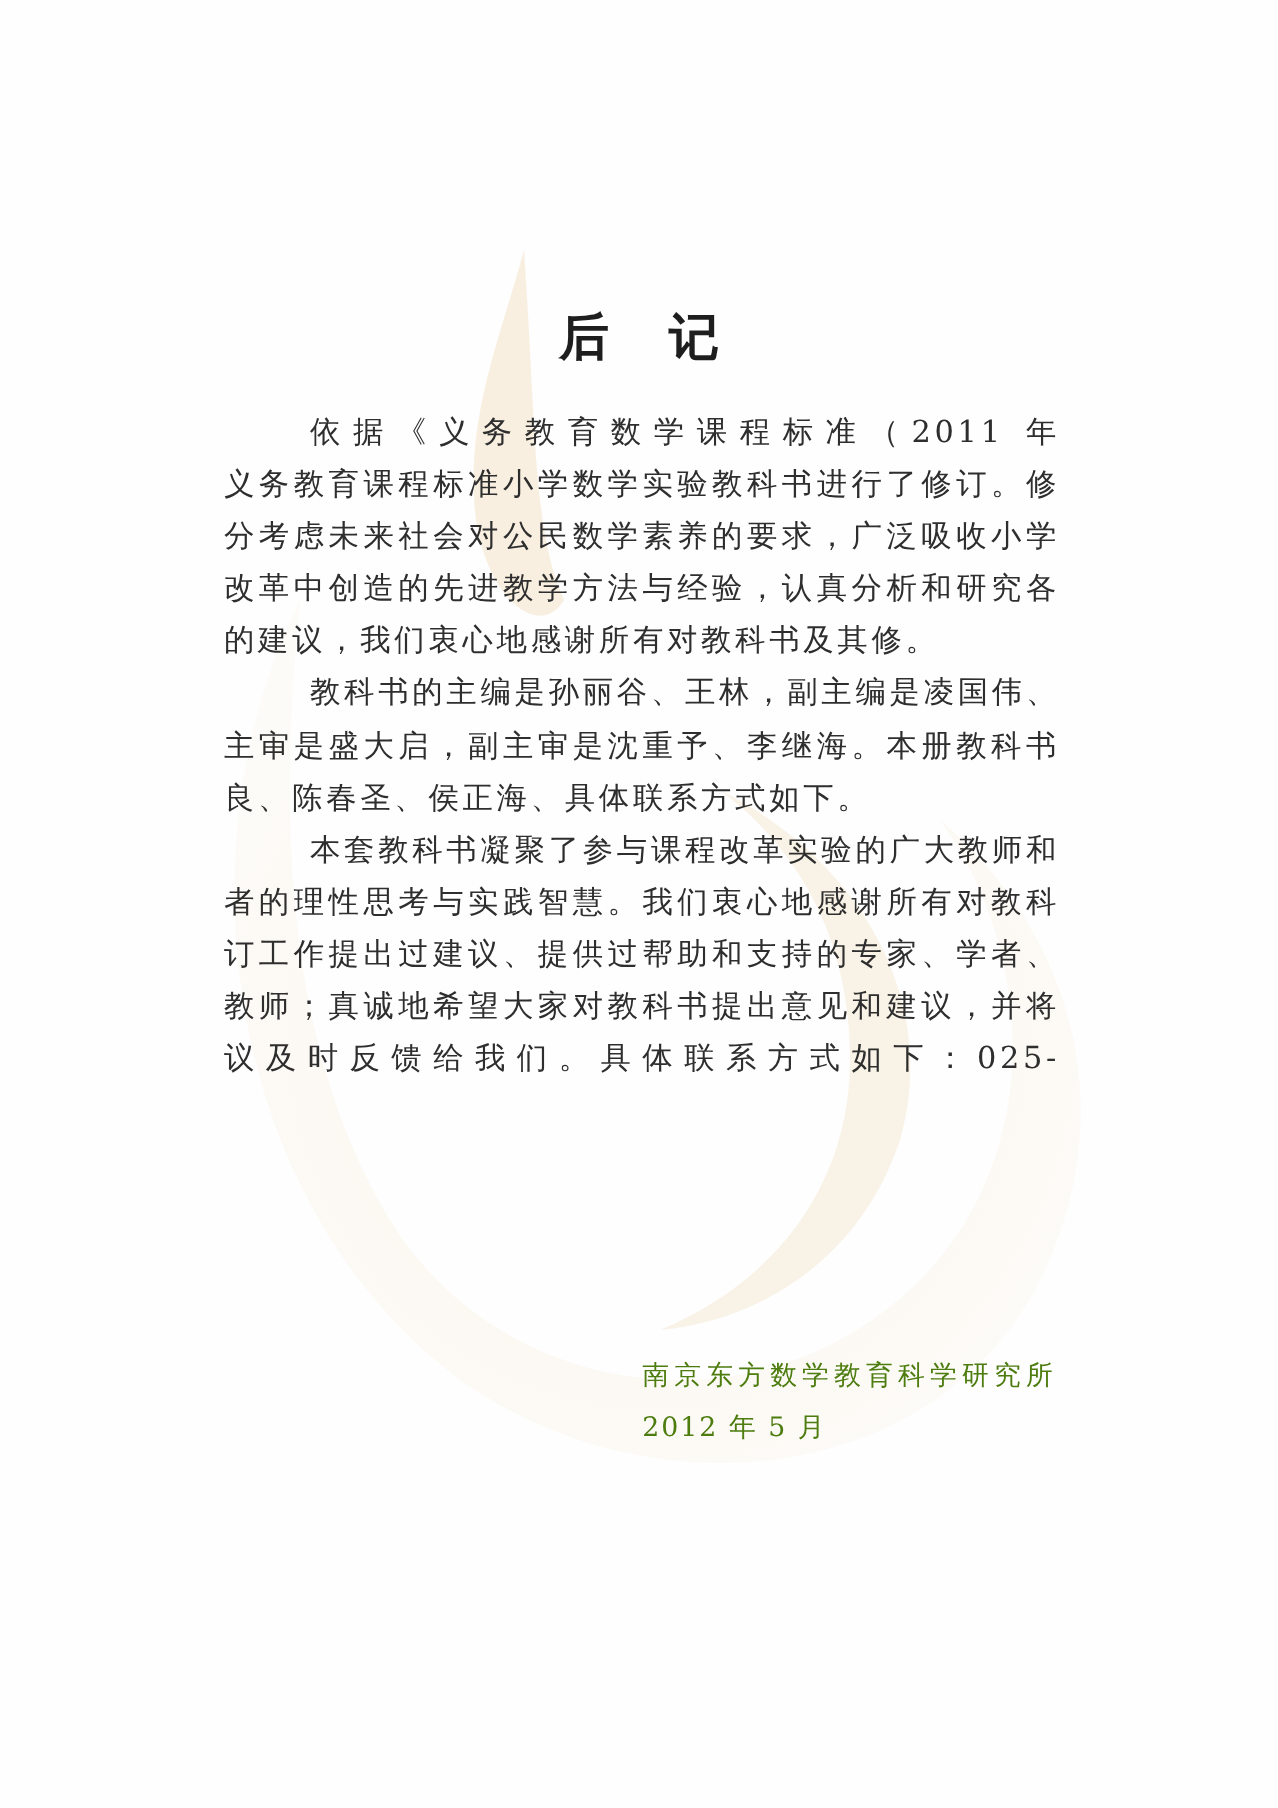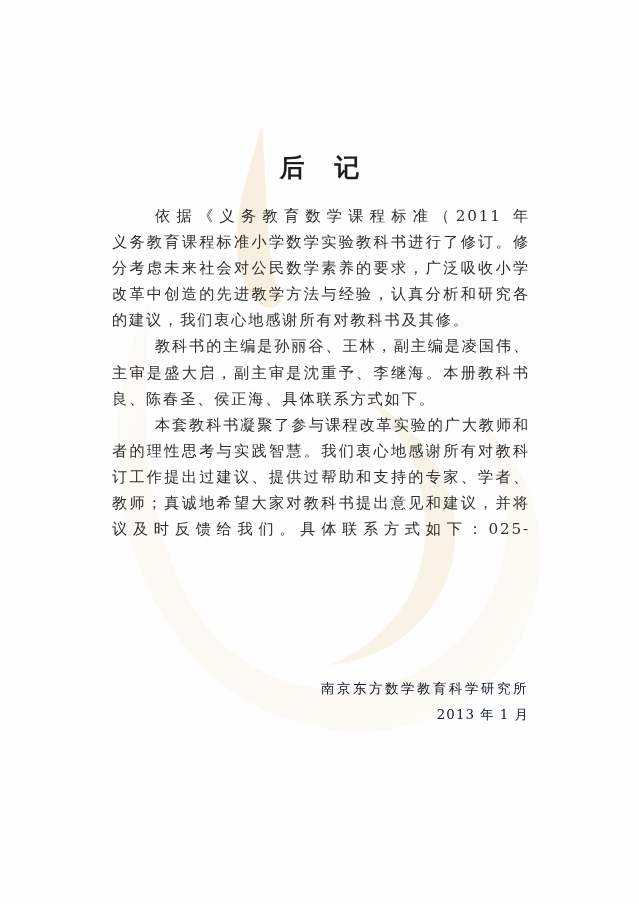--- a/index.html
+++ b/index.html
@@ -28,21 +28,21 @@
       width: 639px;
       height: 904px;
       pointer-events: none;
     }
     .title {
       position: absolute;
       top: 136px;
       left: 0;
       width: 639px;
       text-align: center;
-      font-family: Liberation Mono, monospace;
+      font-family: Liberation Serif, serif;
       font-weight: bold;
       font-size: 25px;
       color: #1e1e1e;
       letter-spacing: 0;
       line-height: 34px;
     }
     .title span { display: inline-block; }
     .title .gap { width: 30px; }
     .body {
       position: absolute;
@@ -68,24 +68,23 @@
       text-align: justify;
       text-align-last: justify;
       white-space: normal;
       overflow: hidden;
     }
     .indent { padding-left: 43px; }
     .signature {
       position: absolute;
       right: 110px;
       top: 676px;
-      text-align: right;
       font-size: 13.4px;
       letter-spacing: 2.6px;
-      color: #0f172a;
+      color: #4d7c0f;
     }
     .signature div {
       height: 25.5px;
       line-height: 25.5px;
     }
     .signature .date {
       letter-spacing: 1px;
     }
   </style>
 </head>
@@ -138,16 +137,16 @@
       <span class="line justify indent">本套教科书凝聚了参与课程改革实验的广大教师和教育工作</span>
       <span class="line justify">者的理性思考与实践智慧。我们衷心地感谢所有对教科书及其修</span>
       <span class="line justify">订工作提出过建议、提供过帮助和支持的专家、学者、教研员和</span>
       <span class="line justify">教师；真诚地希望大家对教科书提出意见和建议，并将意见和建</span>
       <span class="line justify">议及时反馈给我们。具体联系方式如下：025-86217370（电话），</span>
     </p>
   </div>
 
   <div class="signature">
     <div>南京东方数学教育科学研究所</div>
-    <div class="date">2013 年 1 月</div>
+    <div class="date">2012 年 5 月</div>
   </div>
 
 </div>
 
 </body></html>

